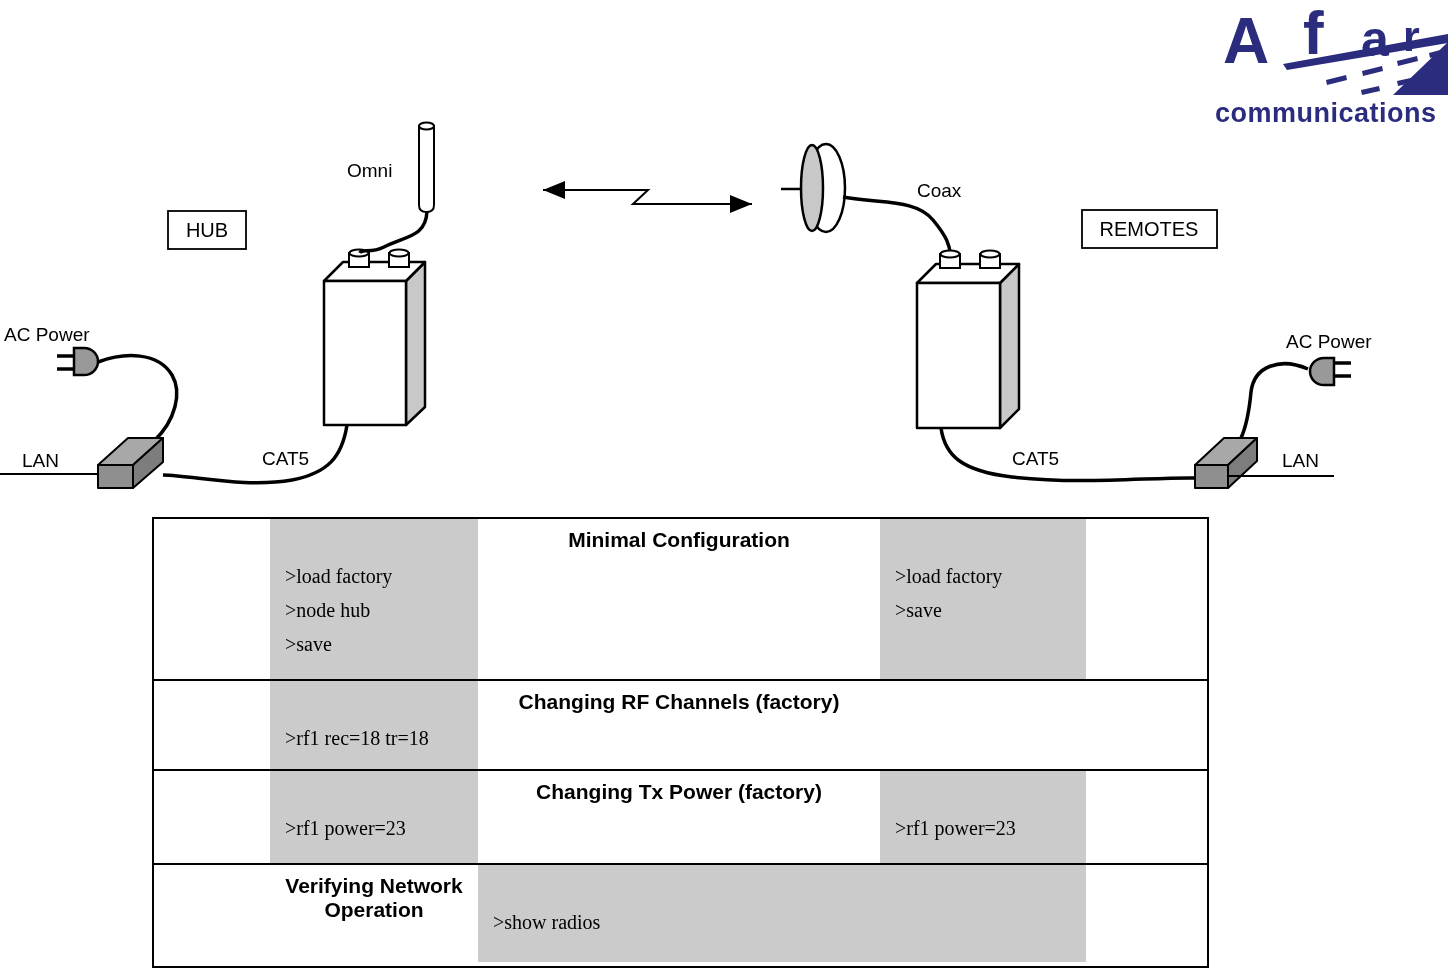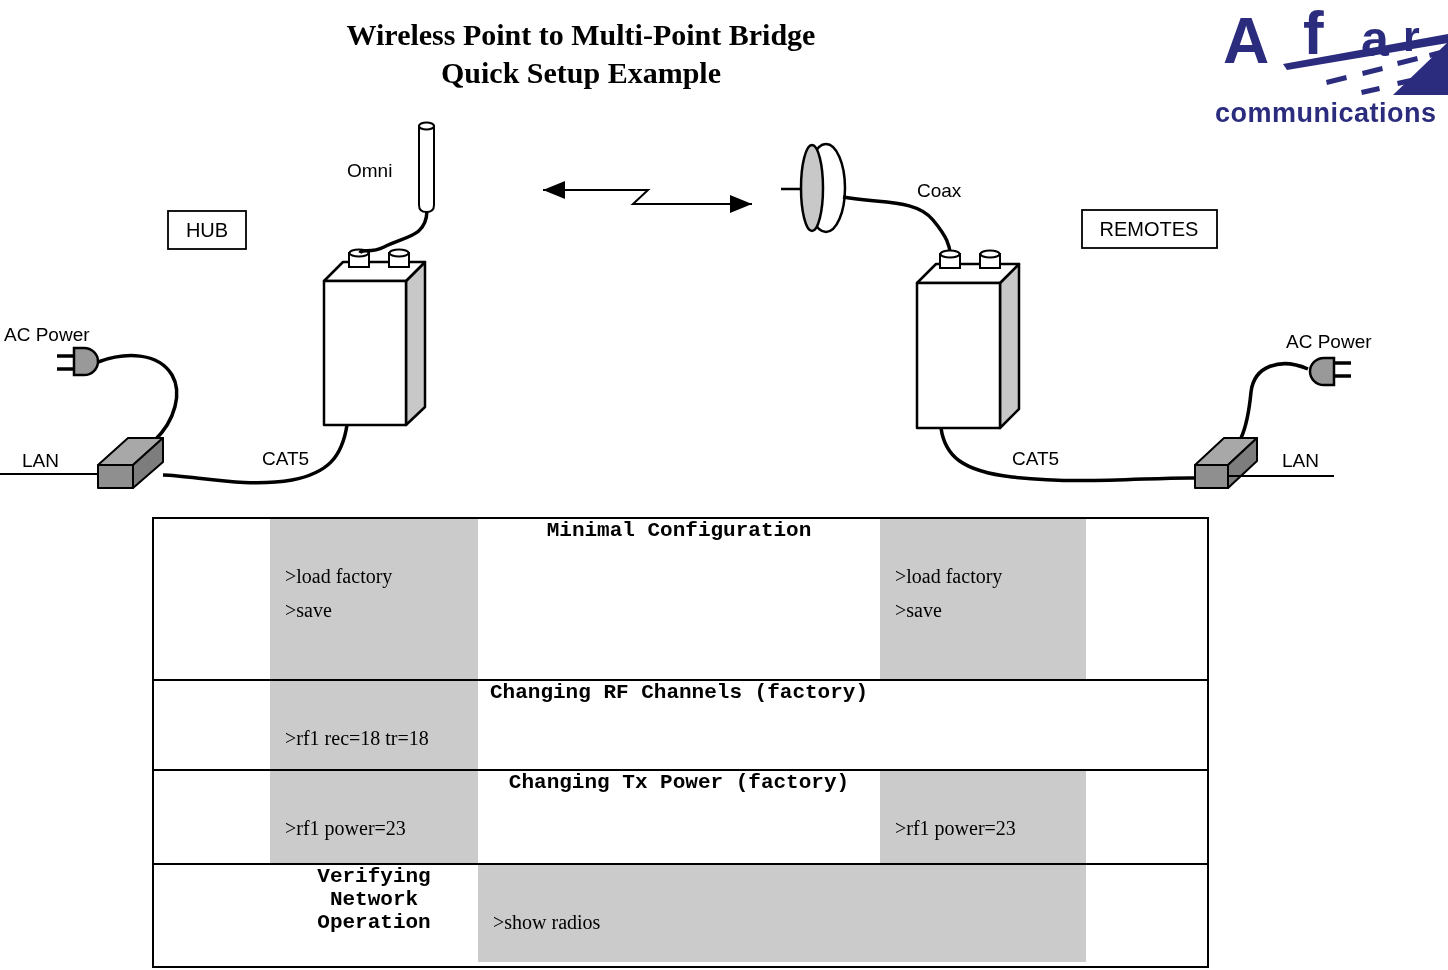--- a/index.html
+++ b/index.html
@@ -26,35 +26,31 @@
   }
   .trow{
     display:grid;grid-template-columns:116px 208px 402px 206px 123px;
     box-sizing:border-box;border-bottom:2px solid #000;
   }
   .trow:last-child{border-bottom:none;}
   .r1{height:162px;} .r2{height:90px;} .r3{height:94px;} .r4{height:97px;}
   .cell{box-sizing:border-box;}
   .cell.gray{background:#CBCBCB;}
   .heading{
-    text-align:center;font-weight:bold;font-size:21px;
-    font-family:Liberation Mono, monospace;
+    padding-top:9px;text-align:center;font-weight:bold;font-size:21px;
+    font-family:Liberation Sans, sans-serif;
   }
   .cmds{padding:40px 0 4px 15px;}
   .cmd{font-size:20px;line-height:34px;white-space:nowrap;}
 </style>
 </head>
 <body>
 
 <div class="stage">
 
-  <div class="title">
-    <div>Wireless Point to Multi-Point Bridge</div>
-    <div>Quick Setup Example</div>
-  </div>
 
   <svg class="logo" viewBox="0 0 235 126">
     <g fill="#2B2C7E">
       <text x="10" y="61" font-family="Liberation Sans, sans-serif" font-weight="bold" font-size="64">A</text>
       <text x="90" y="52" font-family="Liberation Sans, sans-serif" font-weight="bold" font-size="62">f</text>
       <text x="148" y="54" font-family="Liberation Sans, sans-serif" font-weight="bold" font-size="50">a</text>
       <text x="190" y="49" font-family="Liberation Sans, sans-serif" font-weight="bold" font-size="43">r</text>
 
       <g>
         <polygon points="70,62 235,32 235,41 74,68"></polygon>
@@ -165,20 +161,21 @@
     </g>
     <text class="dlabel" x="1286" y="348">AC Power</text>
   </svg>
 
   <div class="setup-table">
 
     <div class="trow r1">
       <div class="cell"></div>
       <div class="cell gray cmds">
         <div class="cmd">&gt;load factory</div>
+        <div class="cmd">&gt;node hub</div>
         <div class="cmd">&gt;save</div>
       </div>
       <div class="cell">
         <div class="heading">Minimal Configuration</div>
       </div>
       <div class="cell gray cmds">
         <div class="cmd">&gt;load factory</div>
         <div class="cmd">&gt;save</div>
       </div>
       <div class="cell"></div>

